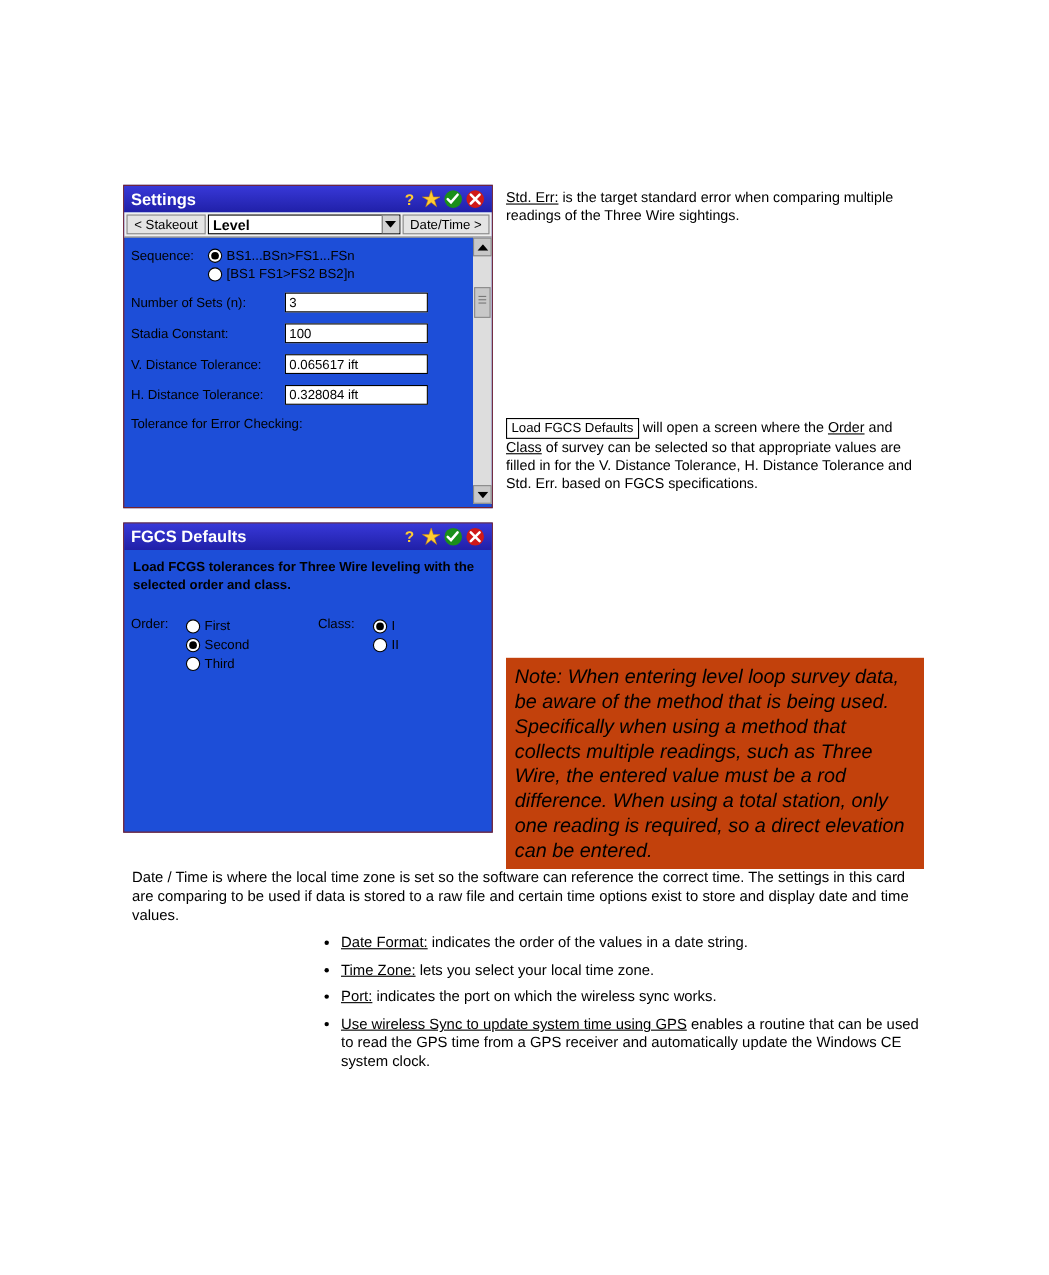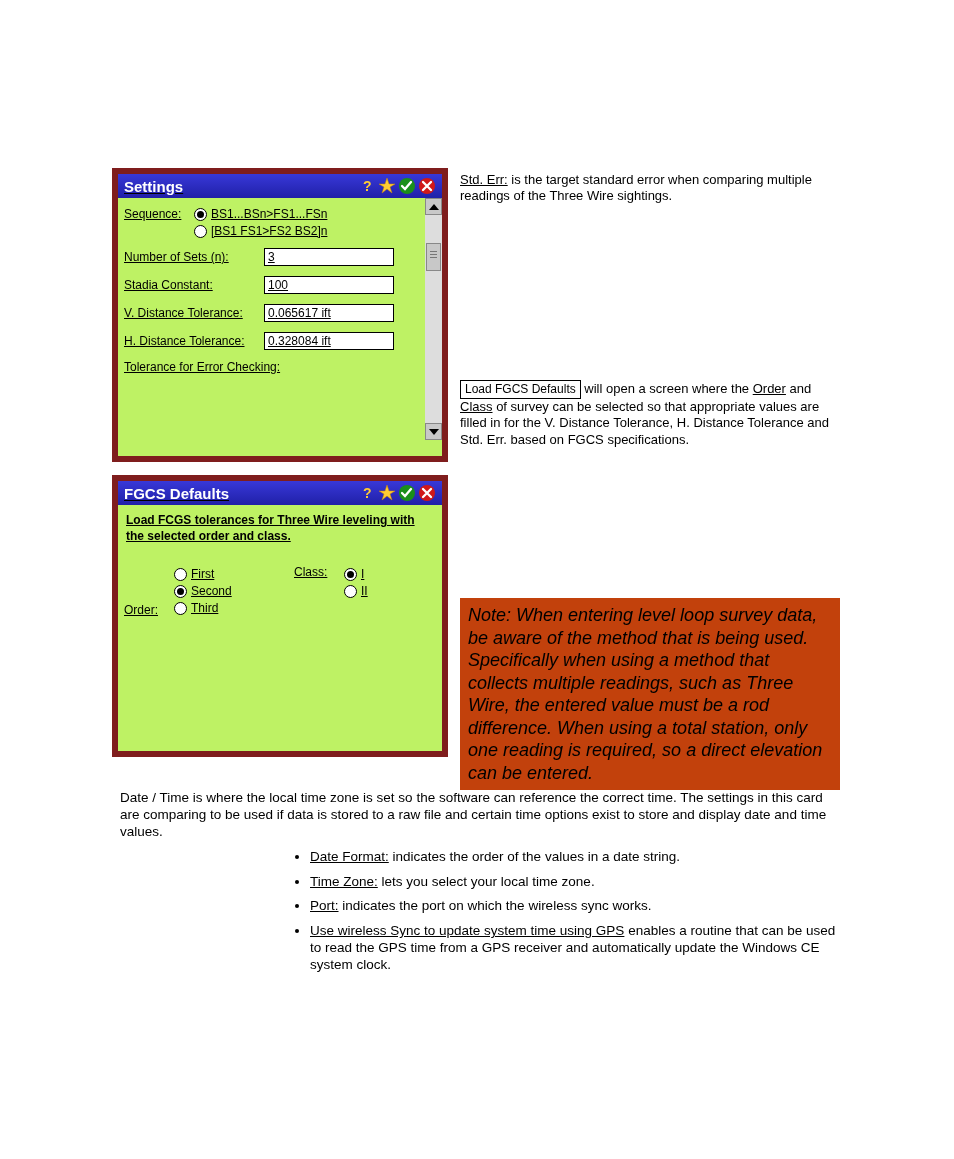--- a/index.html
+++ b/index.html
@@ -13,23 +13,22 @@
     width: 954px;
   }
   .page {
     position: relative;
     width: 954px;
     height: 1159px;
   }
   
   .win {
     position: absolute;
-    border: 6px solid #7f1d1d;
-    background: #bef264;
-    text-decoration: underline;
+    border: 1px solid #7f1d1d;
+    background: #1d4ed8;
   }
   .titlebar {
     background: #2424c0;
     background: linear-gradient(#3838d8, #2020a8);
     color: #fff;
     font-weight: bold;
     font-size: 15px;
     padding: 2px 6px;
     display: flex;
     align-items: center;
@@ -172,20 +171,32 @@
           </svg>
       </span>
       <span class="ticon">
         <svg viewBox="0 0 18 18">
             <circle cx="9" cy="9" r="8" fill="#d01818"></circle>
             <path d="M5 5 l8 8 M13 5 l-8 8" stroke="#fff" stroke-width="2.3" stroke-linecap="round"></path>
           </svg>
       </span>
     </div>
 
+    <div class="toolbar">
+      <div class="tbtn">&lt; Stakeout</div>
+      <div class="tdrop">
+        <span>Level</span>
+        <span class="chev">
+          <svg width="10" height="6" viewBox="0 0 10 6">
+              <polygon points="0,0 10,0 5,6" fill="#000"></polygon>
+            </svg>
+        </span>
+      </div>
+      <div class="tbtn">Date/Time &gt;</div>
+    </div>
 
     <div class="body-area" style="height:242px; padding-right:30px;">
       <div class="vscroll">
         <div class="vs-btn vs-top">
           <svg width="10" height="6" viewBox="0 0 10 6">
               <polygon points="5,0 10,6 0,6" fill="#000"></polygon>
             </svg>
         </div>
         <div class="vs-thumb"></div>
         <div class="vs-btn vs-bot">
@@ -251,21 +262,21 @@
         <svg viewBox="0 0 18 18">
             <circle cx="9" cy="9" r="8" fill="#d01818"></circle>
             <path d="M5 5 l8 8 M13 5 l-8 8" stroke="#fff" stroke-width="2.3" stroke-linecap="round"></path>
           </svg>
       </span>
     </div>
     <div class="body-area">
       <div style="font-weight:bold; margin:2px 2px 20px 2px; line-height:1.3;">Load FCGS tolerances for Three Wire leveling with the selected order and class.</div>
 
       <div style="display:flex;">
-        <div style="width:50px; padding-top:1px;margin-top:38px;">Order:</div>
+        <div style="width:50px; padding-top:1px;">Order:</div>
         <div style="width:120px;">
           <div class="row">
               <span class="radio"></span>
               <span>First</span>
             </div>
           <div class="row">
               <span class="radio sel"></span>
               <span>Second</span>
             </div>
           <div class="row">

